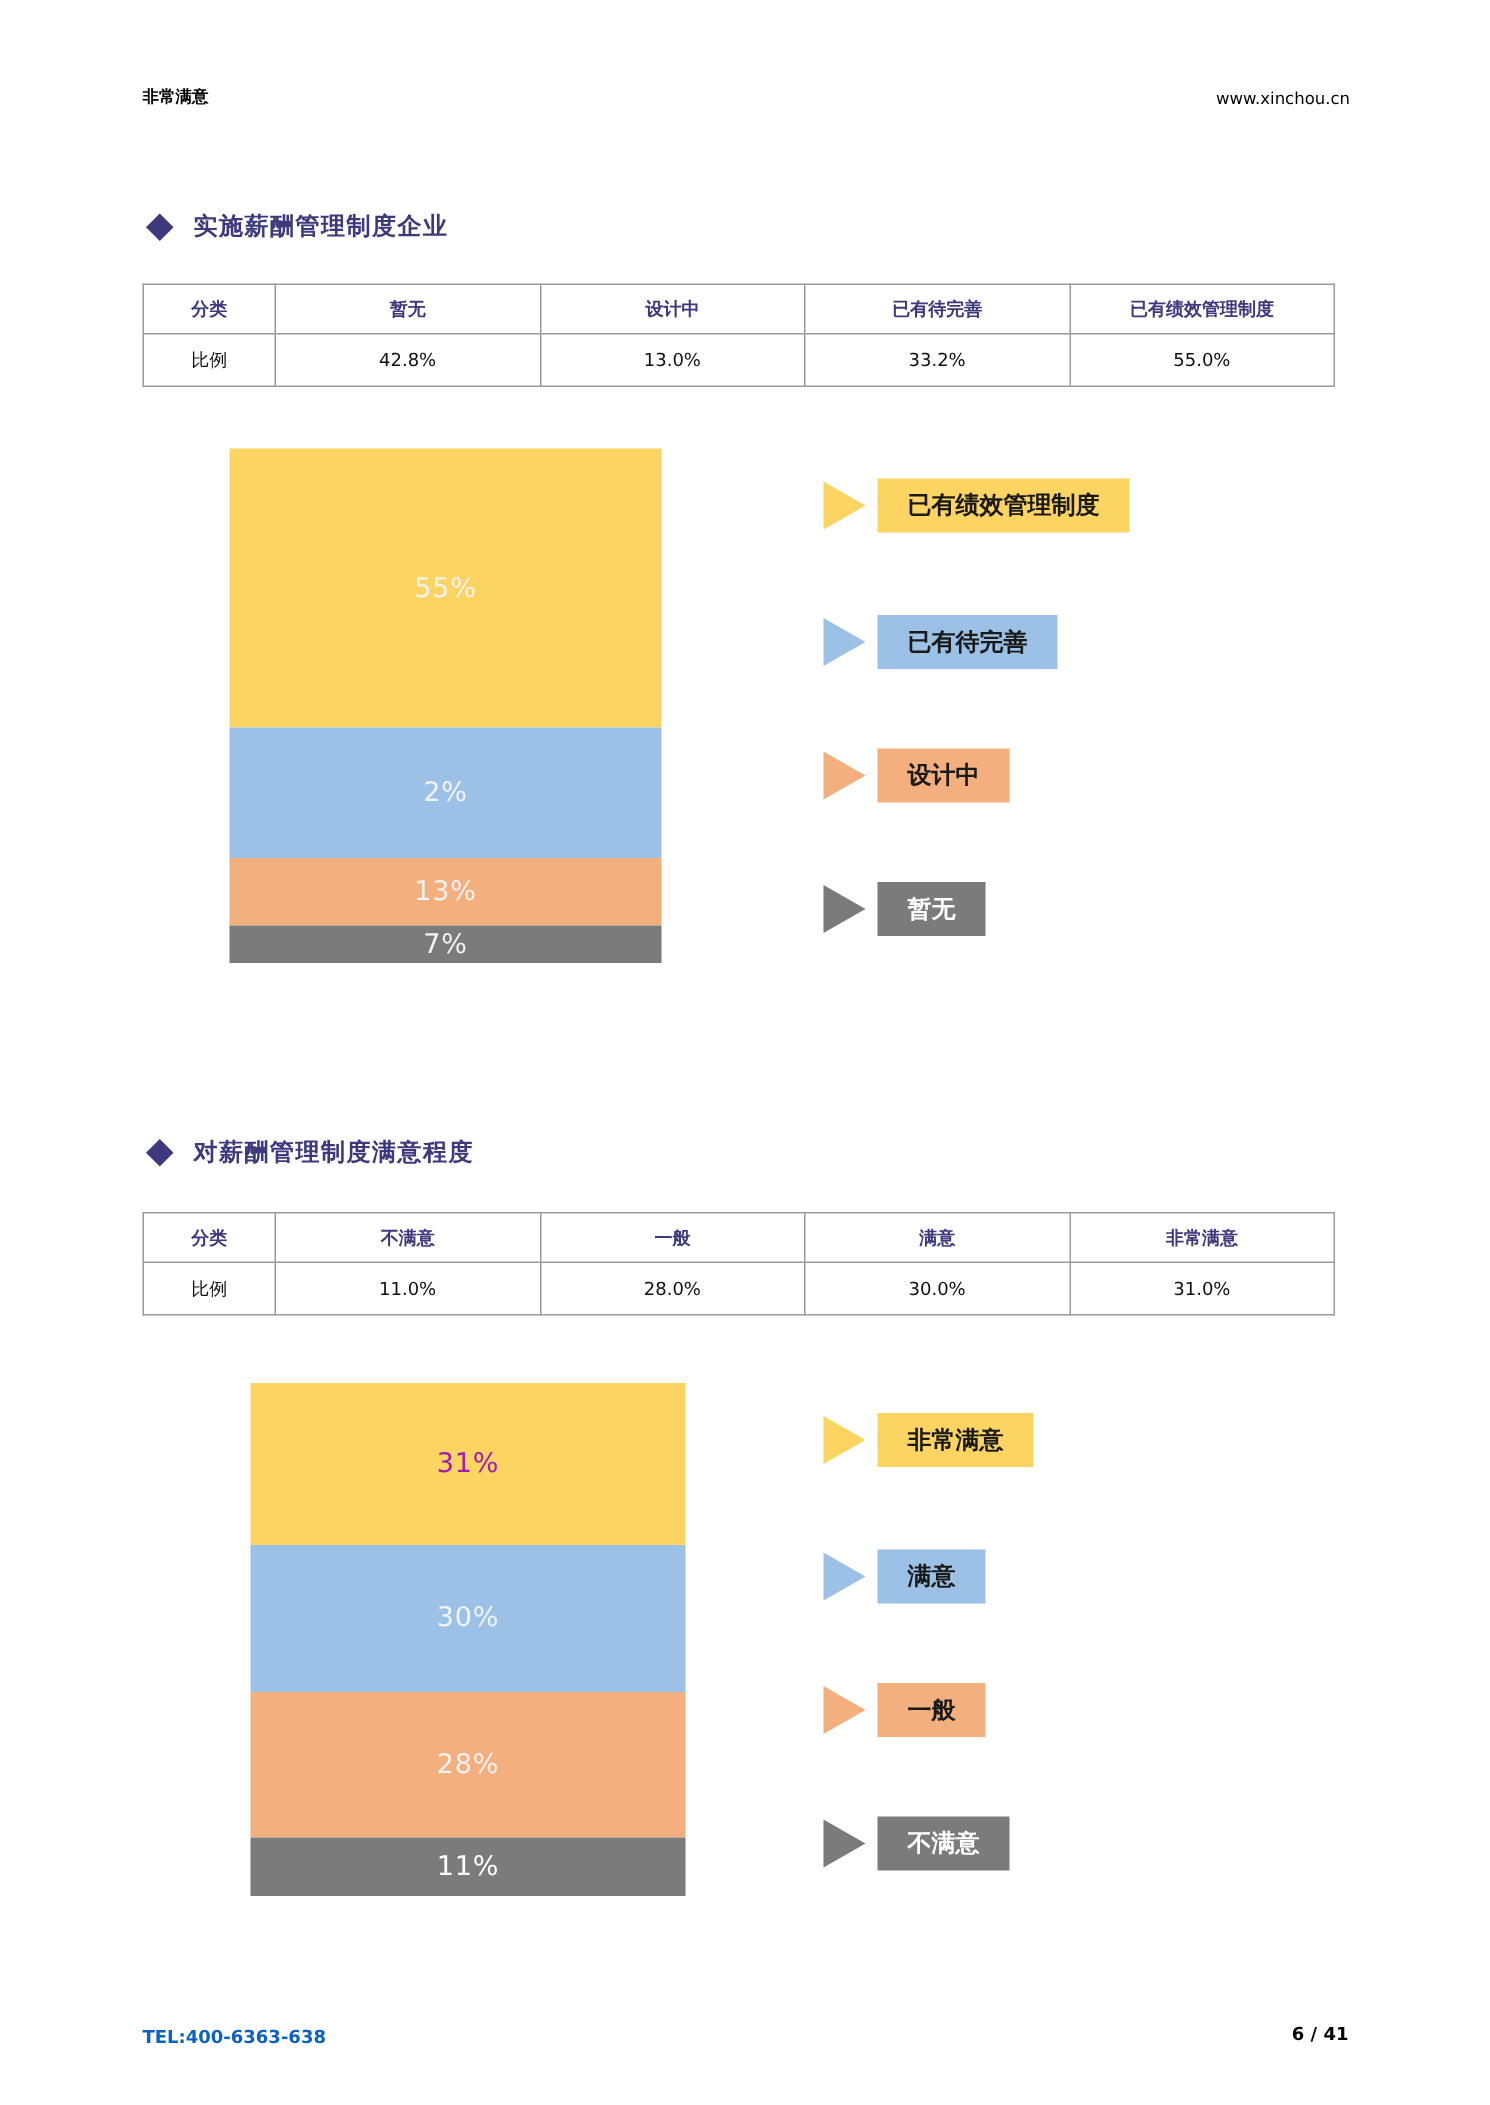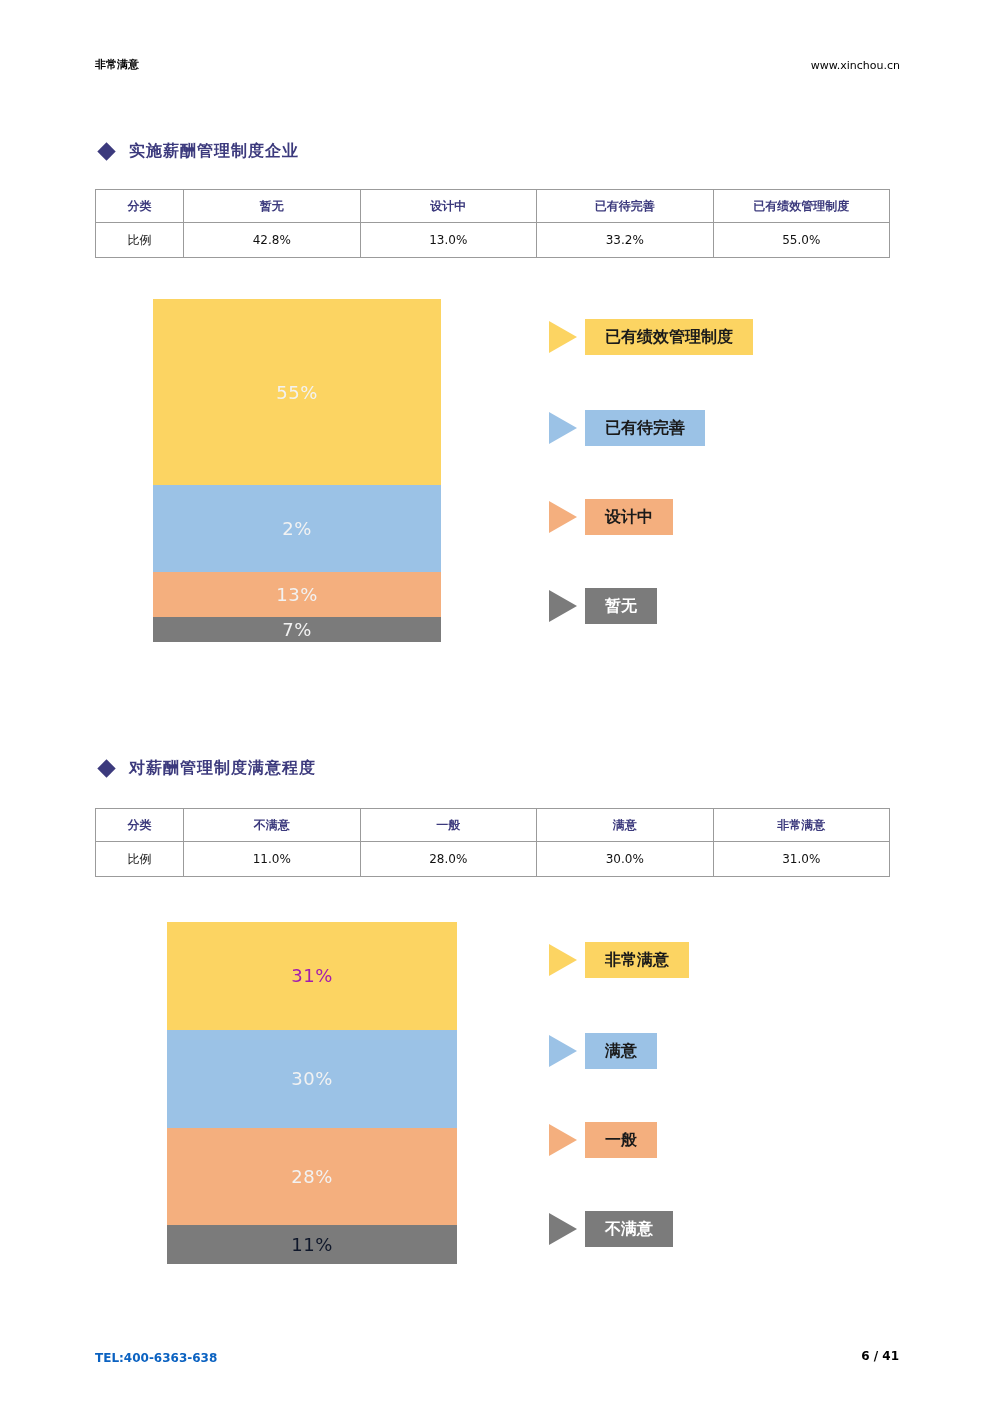--- a/index.html
+++ b/index.html
@@ -156,21 +156,21 @@
     <div class="seg" style="height: 107.88px; background: rgb(252, 212, 98);">
         <span class="seg-label" style="color: #a21caf;">31%</span>
       </div>
     <div class="seg" style="height: 98px; background: rgb(155, 194, 230);">
         <span class="seg-label" style="color: rgb(242, 242, 242);">30%</span>
       </div>
     <div class="seg" style="height: 97.44px; background: rgb(244, 175, 126);">
         <span class="seg-label" style="color: rgb(242, 242, 242);">28%</span>
       </div>
     <div class="seg" style="height: 38.28px; background: rgb(123, 123, 123);">
-        <span class="seg-label" style="color: #0f172a;">11%</span>
+        <span class="seg-label" style="color: #ffffff;">11%</span>
       </div>
   </div>
 
   <div class="legend l2">
     <div class="legend-item i0">
       <span class="tri" style="border-left-color: rgb(252, 212, 98);"></span>
       <span class="legend-box" style="background: rgb(252, 212, 98); color: rgb(26, 26, 26);">非常满意</span>
     </div>
     <div class="legend-item i1">
       <span class="tri" style="border-left-color: rgb(155, 194, 230);"></span>

